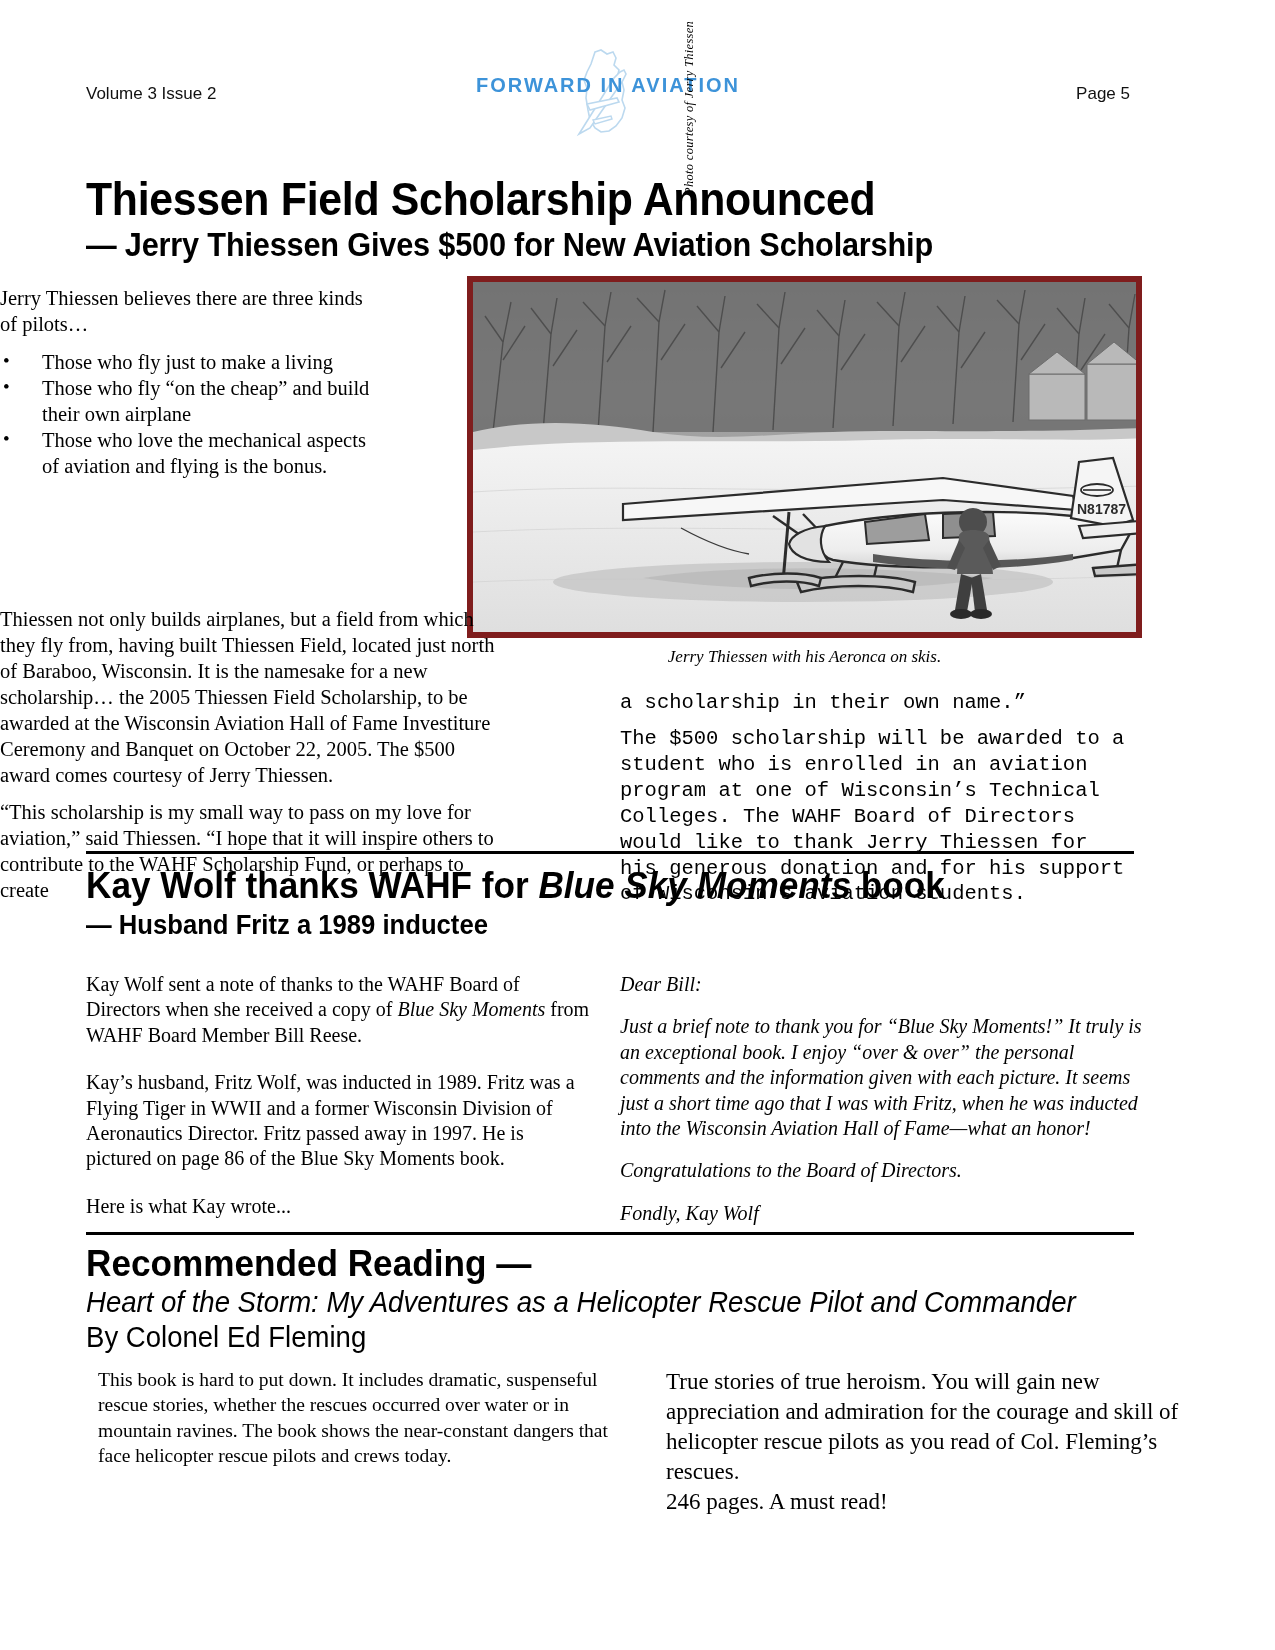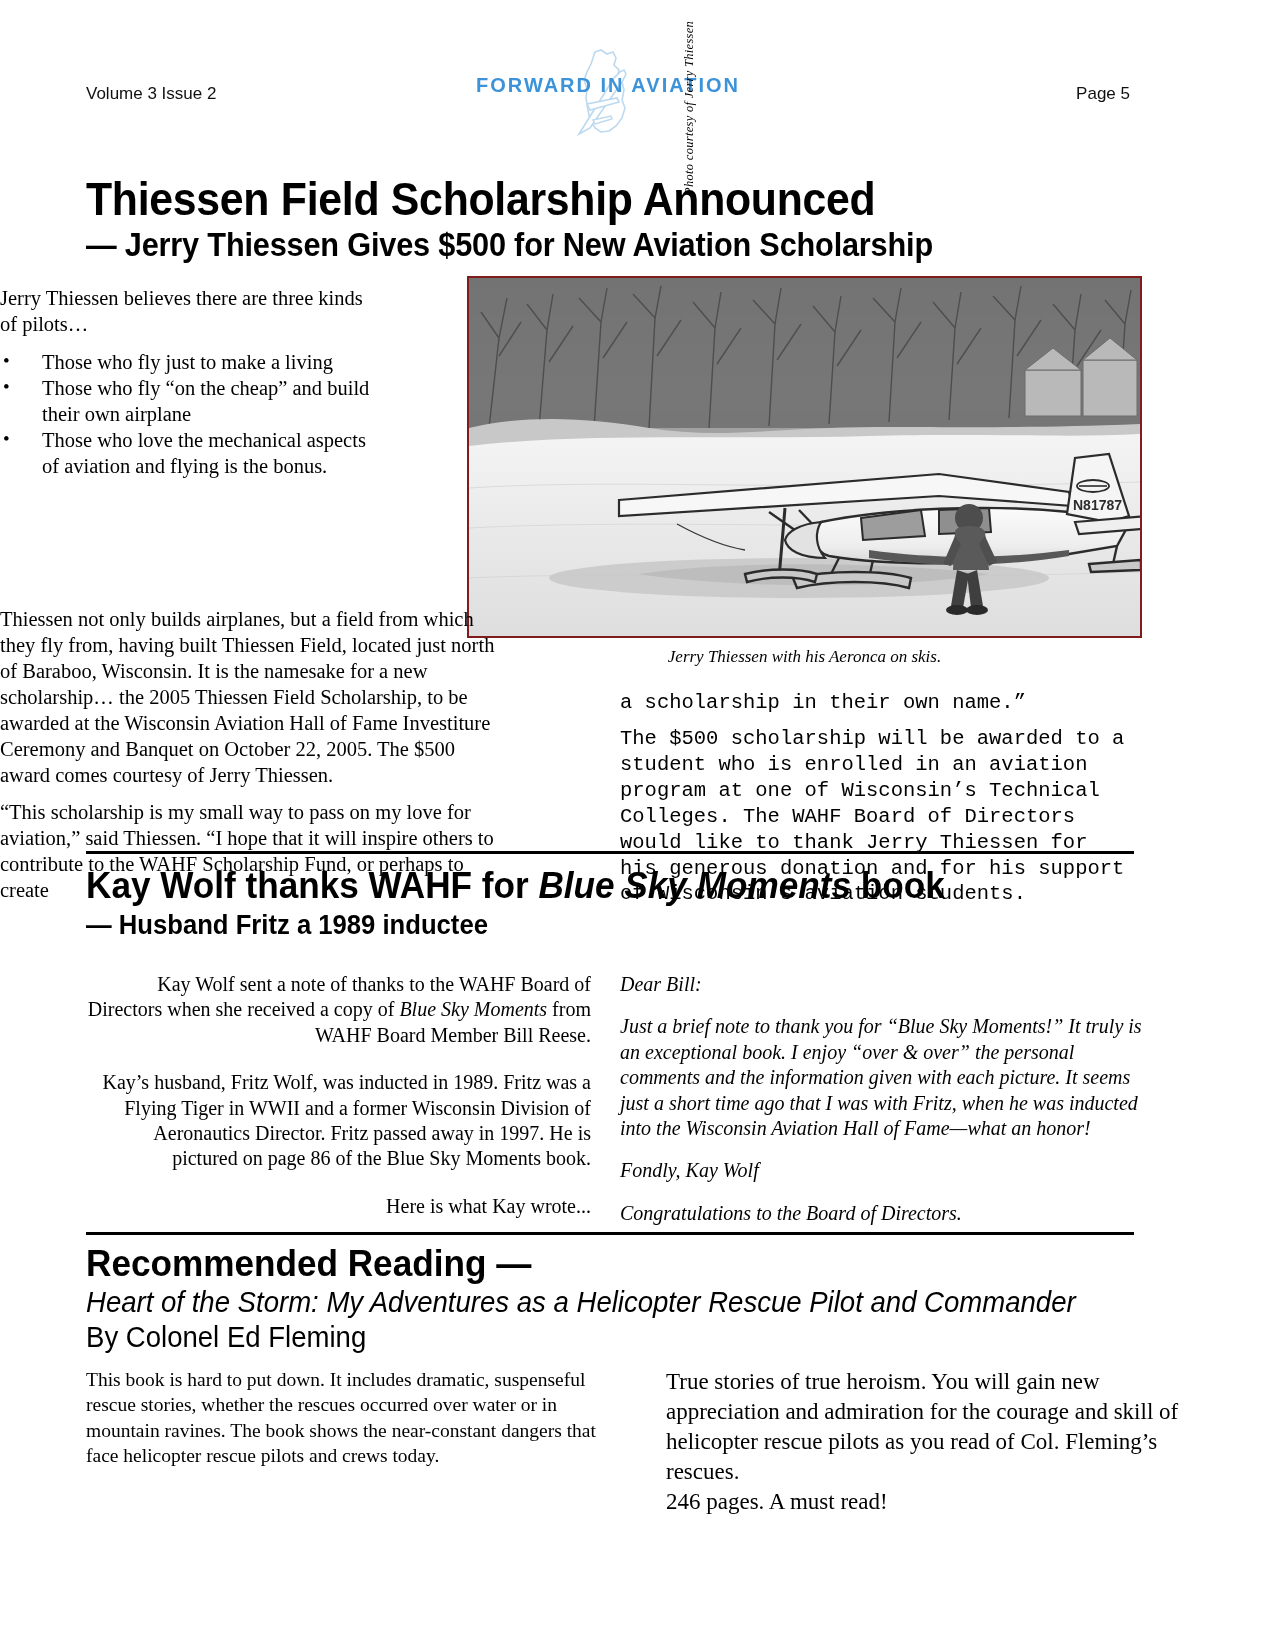--- a/index.html
+++ b/index.html
@@ -108,21 +108,21 @@
     position: absolute;
     left: 467px;
     top: 276px;
     width: 675px;
     height: 390px;
   }
   .photo-frame {
     position: relative;
     width: 675px;
     height: 362px;
-    border: 2px solid #7f1d1d;
+    border: 6px solid #7f1d1d;
     box-sizing: border-box;
     overflow: hidden;
     background: #bef264;
   }
   .photo-caption {
     text-align: center;
     font-style: italic;
     font-size: 17px;
     margin-top: 9px;
     width: 675px;
@@ -226,21 +226,20 @@
     transform-origin: left center;
     white-space: nowrap;
   }
   .a2-left {
     position: absolute;
     left: 0;
     top: 106px;
     width: 505px;
     font-size: 20px;
     line-height: 1.27;
-    text-align: right;
   }
   .a2-left p { margin: 0 0 22px 0; }
   .a2-right {
     position: absolute;
     left: 534px;
     top: 106px;
     width: 530px;
     font-style: italic;
     font-size: 20px;
     line-height: 1.27;
@@ -278,21 +277,21 @@
     font-family: "Liberation Sans Narrow", "Liberation Sans", "DejaVu Sans", sans-serif;
     font-size: 29px;
     line-height: 1.15;
     margin: 2px 0 0 0;
     transform: scaleX(0.95);
     transform-origin: left center;
     white-space: nowrap;
   }
   .a3-left {
     position: absolute;
-    left: 0;
+    left: 12px;
     top: 124px;
     width: 512px;
     font-size: 19.5px;
     line-height: 1.3;
   }
   .a3-right {
     position: absolute;
     left: 534px;
     top: 124px;
     width: 525px;
@@ -522,22 +521,22 @@
 
     <div class="a2-left">
       <p><span>Kay Wolf sent a note of thanks to the WAHF Board of Directors when she received a copy of </span><span class="ital">Blue Sky Moments</span><span> from WAHF Board Member Bill Reese.</span></p>
       <p>Kay’s husband, Fritz Wolf, was inducted in 1989. Fritz was a Flying Tiger in WWII and a former Wisconsin Division of Aeronautics Director. Fritz passed away in 1997. He is pictured on page 86 of the Blue Sky Moments book.</p>
       <p>Here is what Kay wrote...</p>
     </div>
 
     <div class="a2-right">
       <p>Dear Bill:</p>
       <p>Just a brief note to thank you for “Blue Sky Moments!” It truly is an exceptional book. I enjoy “over &amp; over” the personal comments and the information given with each picture. It seems just a short time ago that I was with Fritz, when he was inducted into the Wisconsin Aviation Hall of Fame—what an honor!</p>
+      <p>Congratulations to the Board of Directors.</p>
       <p>Fondly, Kay Wolf</p>
-      <p>Congratulations to the Board of Directors.</p>
     </div>
   </div>
 
   <hr class="rule" style="top:1232px;">
 
   <div class="article3">
     <h1 class="headline3">Recommended Reading —</h1>
     <div class="booktitle">Heart of the Storm: My Adventures as a Helicopter Rescue Pilot and Commander</div>
     <div class="bookauthor">By Colonel Ed Fleming</div>
 

